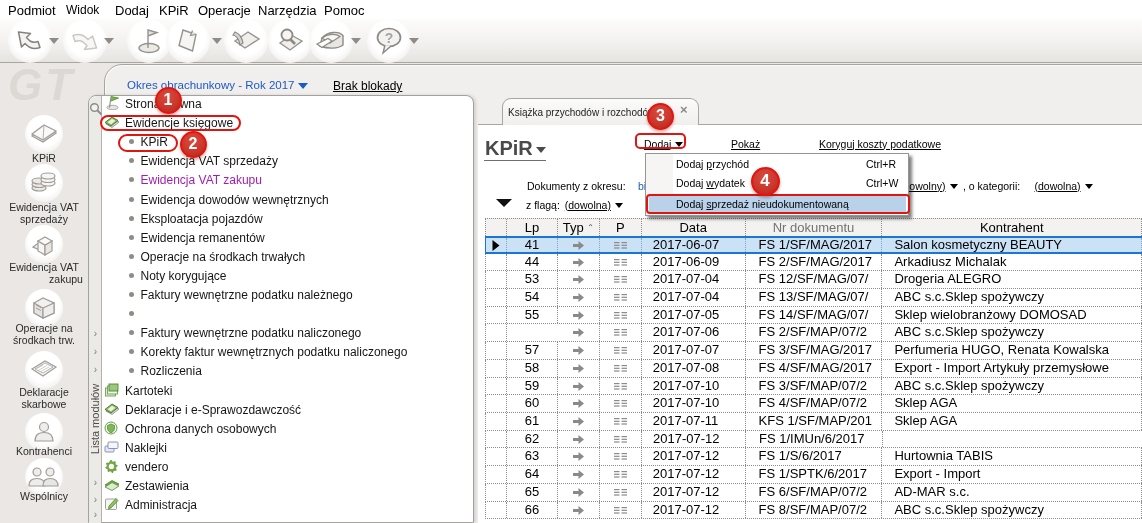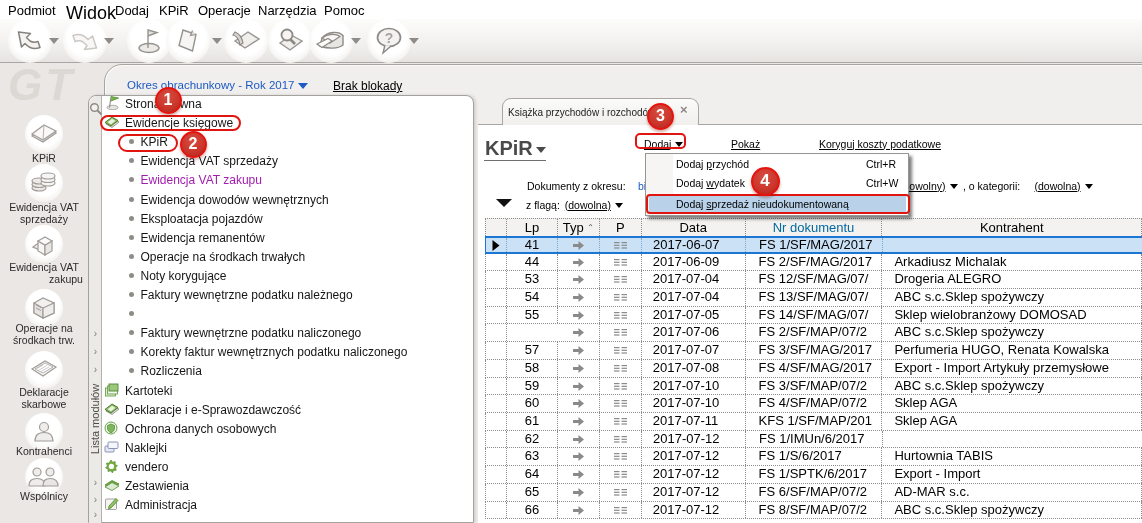--- a/index.html
+++ b/index.html
@@ -7,21 +7,21 @@
 .ab{position:absolute;}
 .u{text-decoration:underline;}
 .blu{color:#1c5ac4;}
 .tri{display:inline-block;width:0;height:0;border-left:4.5px solid transparent;border-right:4.5px solid transparent;border-top:5.5px solid #000;vertical-align:middle;margin-left:4px;}
 .circ{position:absolute;border-radius:50%;background:radial-gradient(circle at 45% 32%,#d74c40 0%,#cc372c 55%,#ad251c 100%);border:2.5px solid #e6140e;box-shadow:0 2px 3px rgba(120,20,10,.35);color:#fff;font-weight:bold;text-align:center;z-index:60;}
 .rrect{position:absolute;border:2.5px solid #e0150f;background:transparent;z-index:55;}
 </style></head><body>
 
 <div class="ab" style="left:0;top:0;width:1142px;height:19px;background:#ffffff;"></div>
 <div class="ab" style="left:8px;top:3px;font-size:13px;color:#000;">Podmiot</div>
-<div class="ab" style="left:66px;top:3px;font-size:18px;color:#000;">Widok</div>
+<div class="ab" style="left:66px;top:3px;font-size:12px;color:#000;">Widok</div>
 <div class="ab" style="left:115px;top:3px;font-size:13px;color:#000;">Dodaj</div>
 <div class="ab" style="left:159px;top:3px;font-size:13px;color:#000;">KPiR</div>
 <div class="ab" style="left:198px;top:3px;font-size:13px;color:#000;">Operacje</div>
 <div class="ab" style="left:258px;top:3px;font-size:13px;color:#000;">Narzędzia</div>
 <div class="ab" style="left:324px;top:3px;font-size:13px;color:#000;">Pomoc</div>
 <div class="ab" style="left:0;top:19px;width:1142px;height:44px;background:linear-gradient(#fcfcfb,#f3f1ef 55%,#e6e4e1);border-bottom:1px solid #a9a6a3;"></div>
 <div class="ab" style="left:8.0px;top:19.0px;width:44px;height:44px;border-radius:50%;background:radial-gradient(circle at 50% 42%,#ffffff 52%,#f2f0ee 78%,rgba(236,233,230,0));"></div>
 <div class="ab" style="left:14px;top:27px;width:32px;height:28px;display:flex;align-items:center;justify-content:center;">
     <svg width="28" height="22" viewBox="0 0 28 22">
       <path d="M2.5 2 L14.5 3.5 L10.5 7.5 L14 11 C16.5 12.5 19 12.5 22 11.5 L24 17.5 C18.5 19.5 13 18 9 13.5 L5.5 17 Z" fill="#f5f3f1" stroke="#85827e" stroke-width="1.5" stroke-linejoin="round"></path>
@@ -256,21 +256,21 @@
 <div class="ab" style="left:1034.5px;top:179.5px;font-size:10.5px;z-index:1;"><span class="u">(dowolna)</span><span class="tri"></span></div>
 <div class="ab" style="left:496px;top:198.5px;width:0;height:0;border-left:8px solid transparent;border-right:8px solid transparent;border-top:8.5px solid #111;"></div>
 <div class="ab" style="left:526px;top:198.5px;font-size:10.5px;">z flagą: <span class="u" style="margin-left:2px;">(dowolna)</span><span class="tri"></span></div>
 <div class="ab" style="left:484.5px;top:217.5px;width:657.5px;font-size:13px;">
 <div style="display:flex;height:18px;background:#f3f2f0;border-top:1px dotted #8c8c8c;border-left:1px dotted #8c8c8c;">
 <div style="width:21.5px;border-right:1px dotted #8c8c8c;text-align:center;line-height:17px;color:#000;overflow:hidden;white-space:nowrap;"></div>
 <div style="width:51px;border-right:1px dotted #8c8c8c;text-align:center;line-height:17px;color:#000;overflow:hidden;white-space:nowrap;">Lp</div>
 <div style="width:42px;border-right:1px dotted #8c8c8c;text-align:center;line-height:17px;color:#000;overflow:hidden;white-space:nowrap;">Typ <span style="font-size:8px;color:#444;vertical-align:2px;">⌃</span></div>
 <div style="width:42px;border-right:1px dotted #8c8c8c;text-align:center;line-height:17px;color:#000;overflow:hidden;white-space:nowrap;">P</div>
 <div style="width:104px;border-right:1px dotted #8c8c8c;text-align:center;line-height:17px;color:#000;overflow:hidden;white-space:nowrap;">Data</div>
-<div style="width:137px;border-right:1px dotted #8c8c8c;text-align:center;line-height:17px;color:#0369a1;overflow:hidden;white-space:nowrap;">Nr dokumentu</div>
+<div style="width:137px;border-right:1px dotted #8c8c8c;text-align:center;line-height:17px;color:#737373;overflow:hidden;white-space:nowrap;">Nr dokumentu</div>
 <div style="width:260px;border-right:1px dotted #8c8c8c;text-align:center;line-height:17px;color:#000;overflow:hidden;white-space:nowrap;">Kontrahent</div>
 </div>
 <div style="display:flex;background:#cbe1f6;border-top:2px solid #1a76d2;border-bottom:2px solid #1a76d2;height:18px;border-left:1.5px solid #1a76d2;">
 <div style="width:21.5px;border-right:1px dotted #7da6cc;text-align:center;line-height:14px;overflow:hidden;white-space:nowrap;"><svg width="8" height="11" viewBox="0 0 8 11" style="vertical-align:middle;">
           <path d="M0.5 0 L7.5 5.5 L0.5 11 Z" fill="#000"></path>
         </svg></div>
 <div style="width:51px;border-right:1px dotted #7da6cc;text-align:center;line-height:14px;overflow:hidden;white-space:nowrap;">41</div>
 <div style="width:42px;border-right:1px dotted #7da6cc;text-align:center;line-height:14px;overflow:hidden;white-space:nowrap;"><svg width="11" height="9" viewBox="0 0 11 9" style="vertical-align:middle;">
           <path d="M0 2.9 h5.5 v-2.9 l5.5 4.5 -5.5 4.5 v-2.9 h-5.5 z" fill="#8a8a8a"></path>
         </svg></div>
@@ -279,20 +279,21 @@
             <rect x="0" y="0" width="5.5" height="1.2"></rect>
             <rect x="0" y="2.7" width="5.5" height="1.2"></rect>
             <rect x="0" y="5.4" width="5.5" height="1.2"></rect>
             <rect x="7.5" y="0" width="5.5" height="1.2"></rect>
             <rect x="7.5" y="2.7" width="5.5" height="1.2"></rect>
             <rect x="7.5" y="5.4" width="5.5" height="1.2"></rect>
           </g>
         </svg></div>
 <div style="width:104px;border-right:1px dotted #7da6cc;text-align:left;padding-left:11px;line-height:14px;overflow:hidden;white-space:nowrap;">2017-06-07</div>
 <div style="width:137px;border-right:1px dotted #7da6cc;text-align:left;padding-left:13px;line-height:14px;overflow:hidden;white-space:nowrap;">FS 1/SF/MAG/2017</div>
+<div style="width:260px;border-right:1px dotted #7da6cc;text-align:left;padding-left:12px;line-height:14px;overflow:hidden;white-space:nowrap;">Salon kosmetyczny BEAUTY</div>
 </div>
 <div style="display:flex;border-bottom:1px dotted #8c8c8c;height:17.72px;border-left:1px dotted #8c8c8c;">
 <div style="width:21.5px;border-right:1px dotted #8c8c8c;text-align:center;line-height:16.7px;overflow:hidden;white-space:nowrap;"></div>
 <div style="width:51px;border-right:1px dotted #8c8c8c;text-align:center;line-height:16.7px;overflow:hidden;white-space:nowrap;">44</div>
 <div style="width:42px;border-right:1px dotted #8c8c8c;text-align:center;line-height:16.7px;overflow:hidden;white-space:nowrap;"><svg width="11" height="9" viewBox="0 0 11 9" style="vertical-align:middle;">
           <path d="M0 2.9 h5.5 v-2.9 l5.5 4.5 -5.5 4.5 v-2.9 h-5.5 z" fill="#8a8a8a"></path>
         </svg></div>
 <div style="width:42px;border-right:1px dotted #8c8c8c;text-align:center;line-height:16.7px;overflow:hidden;white-space:nowrap;"><svg width="13" height="7" viewBox="0 0 13 7" style="vertical-align:middle;">
           <g fill="#8a8a8a">
             <rect x="0" y="0" width="5.5" height="1.2"></rect>

